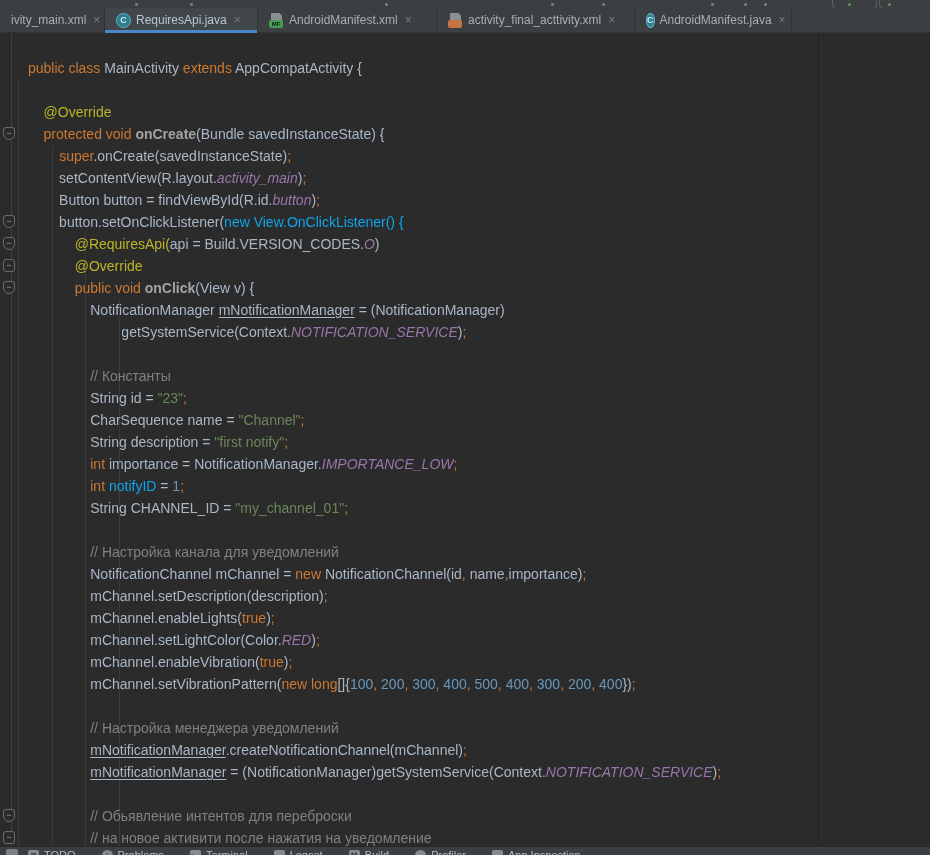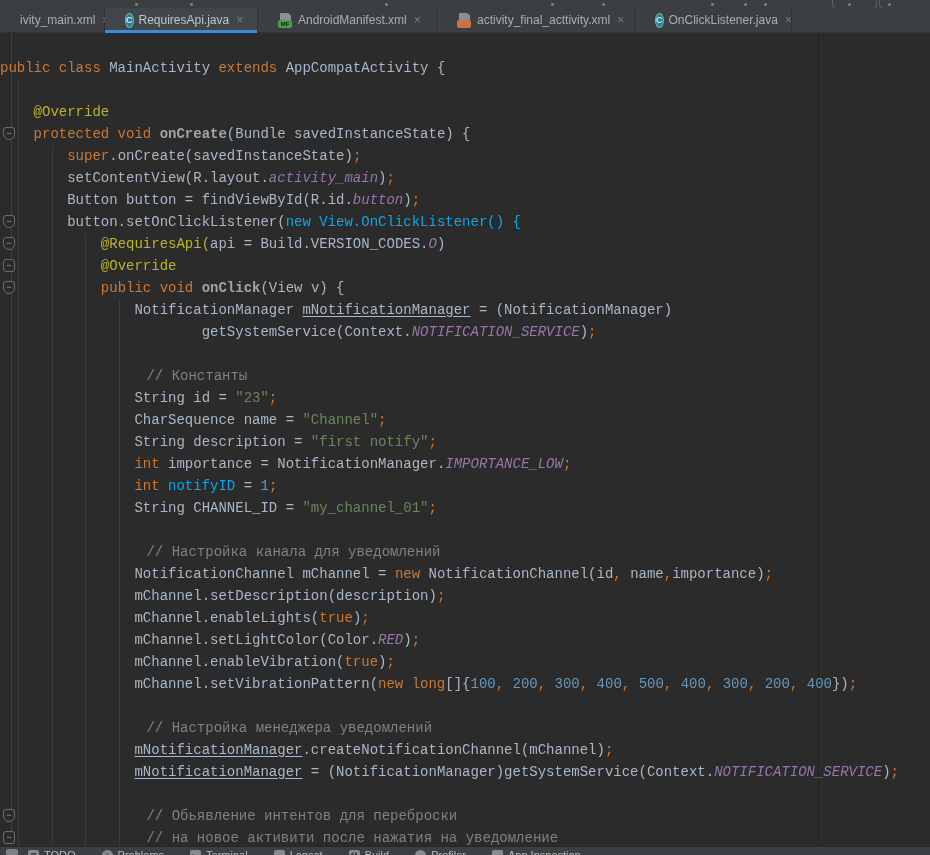--- a/index.html
+++ b/index.html
@@ -10,21 +10,21 @@
   
   #toolbar-strip{position:absolute;left:0;top:0;width:930px;height:8px;
     background:#3c3f41;border-bottom:1px solid #323232;}
   .tb-dot{position:absolute;top:3px;width:3px;height:3px;border-radius:50%;background:#7d8184;}
   .tb-dot.green{background:#57965c;}
   .tb-btn{position:absolute;top:-6px;height:13px;border:1px solid #5e6163;border-radius:4px;}
 
   
   #tabbar{position:absolute;left:0;top:8px;width:930px;height:25px;background:#3c3f41;
     display:flex;align-items:stretch;border-bottom:1px solid #323232;box-sizing:border-box;}
-  .tab{position:relative;display:flex;align-items:center;gap:5px;padding:0 20px;
+  .tab{position:relative;display:flex;align-items:center;gap:5px;padding:0 11px;
     border-right:1px solid #323232;box-sizing:border-box;flex:none;cursor:default;}
   .tab .lbl{font-size:12px;color:#a9aeb3;white-space:nowrap;}
   .tab.active{background:#41464a;}
   .tab.active .lbl{color:#bcc6d0;}
   .tab.active::after{content:"";position:absolute;left:0;right:0;bottom:-1px;height:3px;background:#4a88c7;}
   .tab .close{font-size:12px;color:#777c80;margin-left:2px;line-height:1;}
   .icon-java{width:15px;height:15px;border-radius:50%;background:#2f7d91;border:1px solid #67b5c8;
     color:#cfe8ef;font-size:9px;font-weight:bold;display:flex;align-items:center;justify-content:center;box-sizing:border-box;}
   .icon-file{width:15px;height:15px;position:relative;flex:none;}
   .icon-file .paper{position:absolute;left:2px;top:0;width:11px;height:10px;background:#8a8f93;
@@ -32,29 +32,29 @@
   .icon-file .badge{position:absolute;left:0;bottom:0;width:14px;height:8px;border-radius:2px;
     display:flex;align-items:center;justify-content:center;font-size:6px;font-weight:bold;color:#10240f;}
   .badge.green{background:#499c54;}
   .badge.orange{background:#c77145;color:#3a1c0d;}
 
   
   #editor{position:absolute;left:0;top:33px;width:930px;height:813px;background:#2b2b2b;overflow:hidden;}
   .vguide{position:absolute;width:1px;background:#3a3a3a;}
   #margin-guide{position:absolute;left:818px;top:0;width:1px;height:813px;background:#222222;}
   #gutter-line{position:absolute;left:11px;top:0;width:1px;height:813px;background:#3f3f3f;}
-  #code{position:absolute;left:0;top:24px;font-family:Liberation Mono, monospace;
+  #code{position:absolute;left:28px;top:24px;font-family:Liberation Sans, sans-serif;
     font-size:14px;line-height:22px;white-space:pre;color:#a9b7c6;}
   .cl{height:22px;}
   .s-k{color:#cc7832;}
   .s-d{color:#a9b7c6;}
   .s-a{color:#bbb529;}
   .s-s{color:#6a8759;}
   .s-n{color:#6897bb;}
-  .s-c{color:#808080;margin-left:12px;}
+  .s-c{color:#808080;}
   .s-m{color:#a3a3a3;font-weight:bold;}
   .s-i{color:#9876aa;font-style:italic;}
   .s-g{color:#0ea5e9;}
   .s-u{color:#a9b7c6;text-decoration:underline;text-underline-offset:2px;}
 
   .fold{position:absolute;left:3px;width:12px;height:13px;border:1px solid #676b6e;background:#2b2b2b;
     color:#9a9ea1;font-size:9px;line-height:11px;text-align:center;box-sizing:border-box;}
   .fold.shield{border-radius:3px 3px 6px 6px;}
   .fold.square{border-radius:3px;}
 
@@ -109,21 +109,21 @@
       <div class="tab" style="width: 198px;">
         <div class="icon-file">
           <div class="paper"></div>
           <div class="badge orange"></div>
         </div>
         <span class="lbl">activity_final_acttivity.xml</span>
         <span class="close">×</span>
       </div>
       <div class="tab" style="width: 157px;">
         <div class="icon-java">C</div>
-        <span class="lbl">OnClickListener.java</span>
+        <span class="lbl">AndroidManifest.java</span>
         <span class="close">×</span>
       </div>
     </div>
 
   <div id="editor">
     <div id="gutter-line"></div>
     <div class="vguide" style="left:18px;top:46px;height:767px;"></div>
     <div class="vguide" style="left:52px;top:112px;height:701px;"></div>
     <div class="vguide" style="left:85px;top:200px;height:613px;"></div>
     <div class="vguide" style="left:119px;top:266px;height:547px;"></div>

